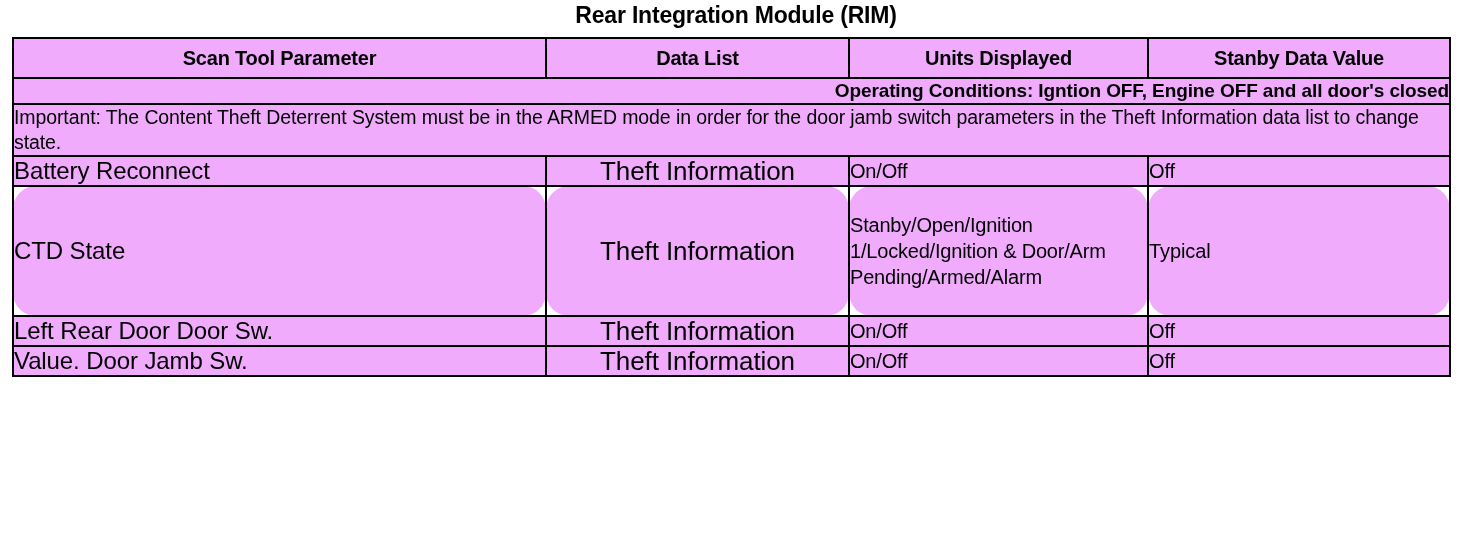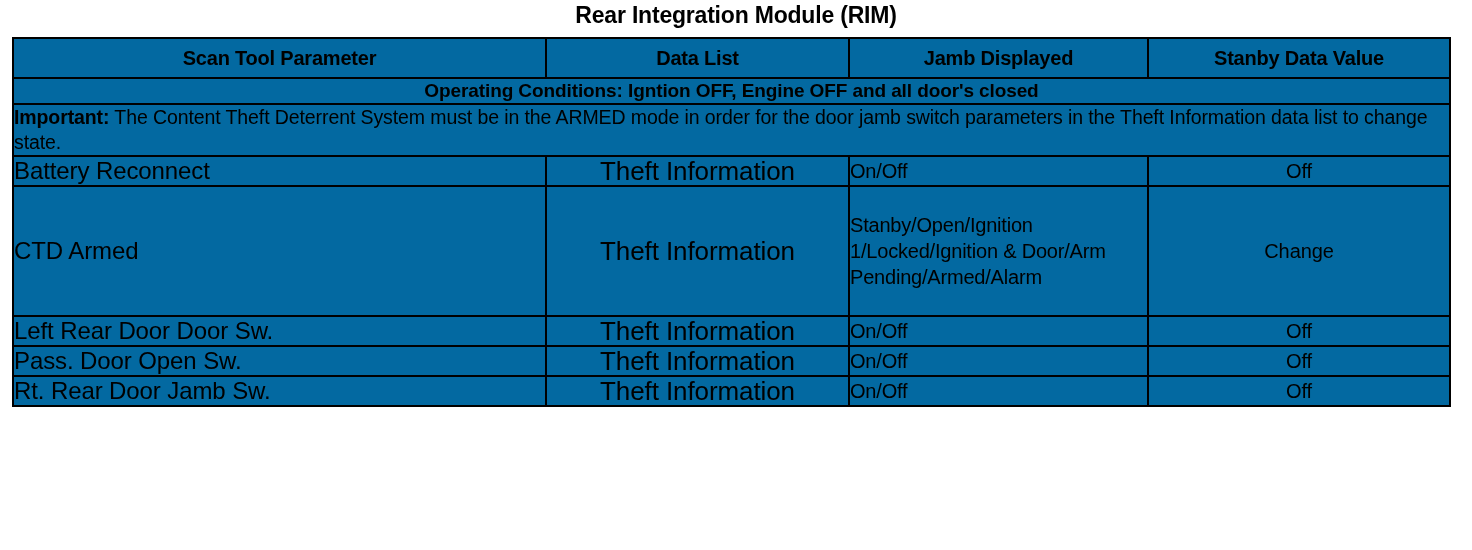--- a/index.html
+++ b/index.html
@@ -42,56 +42,56 @@
     border-collapse: collapse;
     table-layout: fixed;
     width: 1437px;
     background: #ffffff;
   }
   table.param-table td,
   table.param-table th {
     border: 2.5px solid #000000;
     padding: 0;
     vertical-align: middle;
-    background: #0369a1;
+    background: #f0abfc;
     margin-top: 36px;
   }
   col.c1 { width: 533px; }
   col.c2 { width: 303px; }
   col.c3 { width: 299px; }
   col.c4 { width: 302px; }
 
   th.col-head {
     text-align: center;
     font-size: 20px;
     font-weight: bold;
     height: 38px;
     line-height: 24px;
     letter-spacing: -0.2px;
   }
 
   td.oc-cell {
     font-size: 19px;
     font-weight: bold;
-    text-align: center;
+    text-align: right;
     padding: 7px 0 7px 18px;
     line-height: 24px;
     letter-spacing: -0.1px;
     height: 24px;
   }
 
   td.note-cell {
     font-size: 19.5px;
     text-align: left;
     padding: 8px 14px 8px 18px;
     line-height: 25px;
     letter-spacing: -0.1px;
   }
   td.note-cell .note-lead {
-    font-weight: bold;
+    font-weight: normal;
     text-align: right;
   }
 
   td.param-cell {
     text-align: left;
     padding: 5px 0 5px 18px;
     font-size: 24px;
     line-height: 26px;
     letter-spacing: -0.1px;
   }
@@ -102,27 +102,27 @@
     padding: 5px 4px;
     letter-spacing: -0.1px;
   }
   td.units-cell {
     font-size: 20px;
     line-height: 26px;
     padding: 5px 6px;
     letter-spacing: -0.2px;
   }
   td.value-cell {
-    text-align: center;
+    text-align: left;
     font-size: 20px;
     line-height: 26px;
     padding: 5px 4px;
     letter-spacing: -0.1px;
   }
-  tr.row-tall td { height: 128px; }
+  tr.row-tall td { height: 128px; border-radius: 23px; }
   tr.row-normal td { height: 28px; }
 </style>
 </head>
 <body>
 
 <div class="page">
 
   <div class="doc-title">Rear Integration Module (RIM)</div>
 
   <div class="table-wrap">
@@ -130,21 +130,21 @@
       <colgroup>
         <col class="c1">
           <col class="c2">
           <col class="c3">
           <col class="c4">
       </colgroup>
       <thead>
         <tr>
           <th class="col-head">Scan Tool Parameter</th>
           <th class="col-head">Data List</th>
-          <th class="col-head">Jamb Displayed</th>
+          <th class="col-head">Units Displayed</th>
           <th class="col-head">Stanby Data Value</th>
         </tr>
       </thead>
       <tbody>
 
         <tr>
           <td class="oc-cell" colspan="4">Operating Conditions: Igntion OFF, Engine OFF and all door's closed</td>
         </tr>
 
         <tr>
@@ -152,46 +152,40 @@
         </tr>
 
         <tr class="row-normal">
           <td class="param-cell">Battery Reconnect</td>
           <td class="data-cell">Theft Information</td>
           <td class="units-cell">On/Off</td>
           <td class="value-cell">Off</td>
         </tr>
 
         <tr class="row-tall">
-          <td class="param-cell">CTD Armed</td>
+          <td class="param-cell">CTD State</td>
           <td class="data-cell">Theft Information</td>
           <td class="units-cell">Stanby/Open/Ignition 1/Locked/Ignition &amp; Door/Arm Pending/Armed/Alarm</td>
-          <td class="value-cell">Change</td>
+          <td class="value-cell">Typical</td>
         </tr>
 
 
         <tr class="row-normal">
           <td class="param-cell">Left Rear Door Door Sw.</td>
           <td class="data-cell">Theft Information</td>
           <td class="units-cell">On/Off</td>
           <td class="value-cell">Off</td>
         </tr>
 
         <tr class="row-normal">
-          <td class="param-cell">Pass. Door Open Sw.</td>
+          <td class="param-cell">Value. Door Jamb Sw.</td>
           <td class="data-cell">Theft Information</td>
           <td class="units-cell">On/Off</td>
           <td class="value-cell">Off</td>
         </tr>
 
 
-        <tr class="row-normal">
-          <td class="param-cell">Rt. Rear Door Jamb Sw.</td>
-          <td class="data-cell">Theft Information</td>
-          <td class="units-cell">On/Off</td>
-          <td class="value-cell">Off</td>
-        </tr>
 
       </tbody>
     </table>
   </div>
 
 </div>
 
 </body></html>

